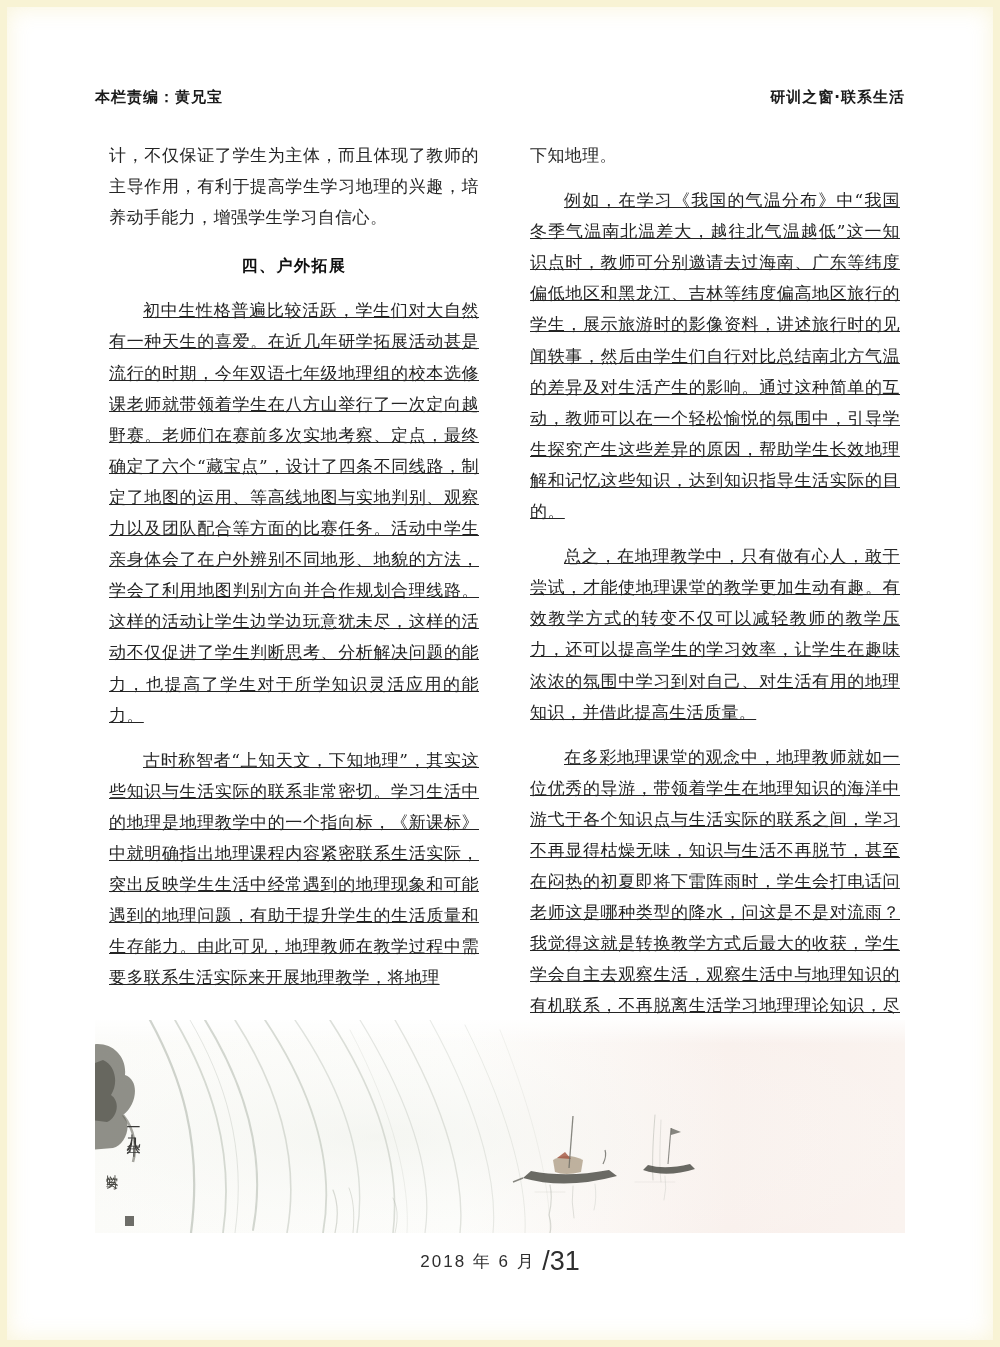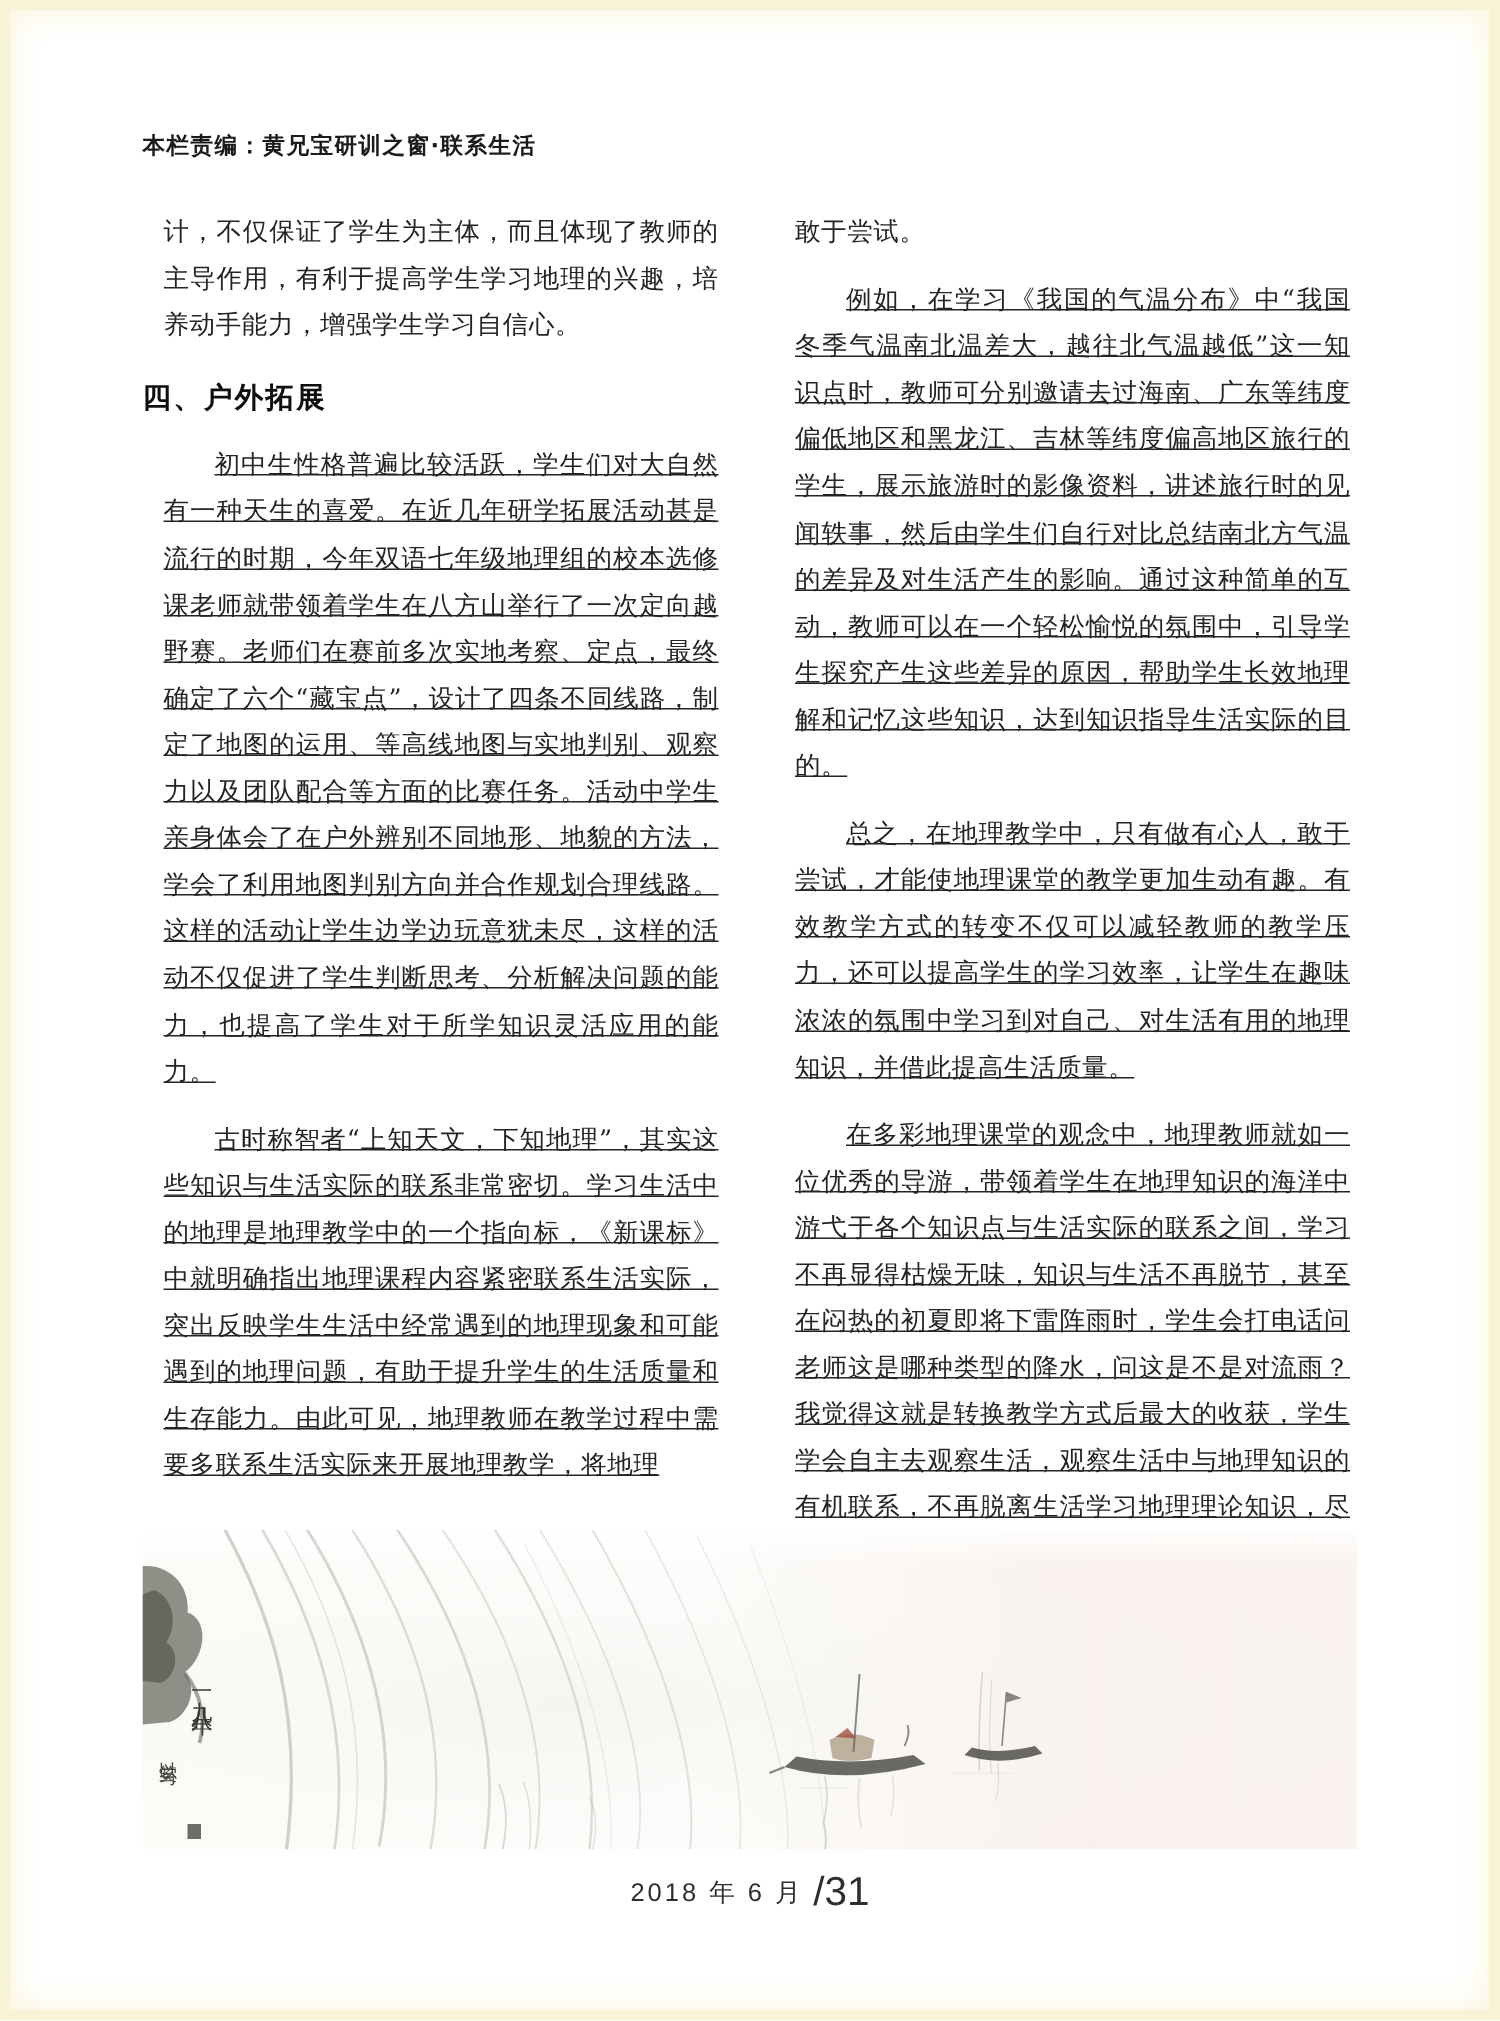--- a/index.html
+++ b/index.html
@@ -7,36 +7,36 @@
     width:1000px;height:1347px;position:relative;background:#ffffff;
     font-family:"DejaVu Serif", serif;color:#262626;overflow:hidden;
   }
   .page-frame{
     position:absolute;inset:0;pointer-events:none;
     border:7px solid #f8f3d4;
     box-shadow:inset 0 0 22px rgba(235,217,130,.30);
   }
   .page-header{
     position:absolute;top:88px;left:95px;right:95px;
-    display:flex;
+    display:flex;justify-content:space-between;
     font-family:"DejaVu Sans", sans-serif;font-weight:bold;
     font-size:15px;color:#1b1b1b;letter-spacing:1px;
   }
   .col{
     position:absolute;top:126px;width:398px;
     font-size:17px;line-height:31.1px;text-align:justify;
     letter-spacing:.4px;color:#242424;
   }
   .col-left{left:95px;}
   .col-right{left:516px;}
   .col p{margin:14px;}
   .col p.indent{text-indent:2em;text-decoration:underline;}
   .col h3{
-    font-family:Liberation Serif, serif;font-size:19px;font-weight:bold;
-    color:#0f0f0f;margin:17px 0 14px 0;letter-spacing:1.5px;text-align:left;
+    font-family:Liberation Serif, serif;font-size:16px;font-weight:bold;
+    color:#0f0f0f;margin:17px 0 14px 0;letter-spacing:1.5px;text-align:center;
   }
   .painting{
     position:absolute;left:95px;top:1020px;width:810px;height:213px;
     overflow:hidden;
   }
   .painting svg{display:block;}
   .inscription{
     position:absolute;writing-mode:vertical-rl;text-orientation:upright;
     color:#3a3a38;font-family:"DejaVu Serif", serif;
   }
@@ -60,21 +60,21 @@
 </div>
 
 <div class="col col-left">
   <p>计，不仅保证了学生为主体，而且体现了教师的主导作用，有利于提高学生学习地理的兴趣，培养动手能力，增强学生学习自信心。</p>
   <h3>四、户外拓展</h3>
   <p class="indent">初中生性格普遍比较活跃，学生们对大自然有一种天生的喜爱。在近几年研学拓展活动甚是流行的时期，今年双语七年级地理组的校本选修课老师就带领着学生在八方山举行了一次定向越野赛。老师们在赛前多次实地考察、定点，最终确定了六个“藏宝点”，设计了四条不同线路，制定了地图的运用、等高线地图与实地判别、观察力以及团队配合等方面的比赛任务。活动中学生亲身体会了在户外辨别不同地形、地貌的方法，学会了利用地图判别方向并合作规划合理线路。这样的活动让学生边学边玩意犹未尽，这样的活动不仅促进了学生判断思考、分析解决问题的能力，也提高了学生对于所学知识灵活应用的能力。</p>
   <p class="indent">古时称智者“上知天文，下知地理”，其实这些知识与生活实际的联系非常密切。学习生活中的地理是地理教学中的一个指向标，《新课标》中就明确指出地理课程内容紧密联系生活实际，突出反映学生生活中经常遇到的地理现象和可能遇到的地理问题，有助于提升学生的生活质量和生存能力。由此可见，地理教师在教学过程中需要多联系生活实际来开展地理教学，将地理</p>
 </div>
 
 <div class="col col-right">
-  <p>敢于尝试。</p>
+  <p>下知地理。</p>
   <p class="indent">例如，在学习《我国的气温分布》中“我国冬季气温南北温差大，越往北气温越低”这一知识点时，教师可分别邀请去过海南、广东等纬度偏低地区和黑龙江、吉林等纬度偏高地区旅行的学生，展示旅游时的影像资料，讲述旅行时的见闻轶事，然后由学生们自行对比总结南北方气温的差异及对生活产生的影响。通过这种简单的互动，教师可以在一个轻松愉悦的氛围中，引导学生探究产生这些差异的原因，帮助学生长效地理解和记忆这些知识，达到知识指导生活实际的目的。</p>
   <p class="indent">总之，在地理教学中，只有做有心人，敢于尝试，才能使地理课堂的教学更加生动有趣。有效教学方式的转变不仅可以减轻教师的教学压力，还可以提高学生的学习效率，让学生在趣味浓浓的氛围中学习到对自己、对生活有用的地理知识，并借此提高生活质量。</p>
   <p class="indent">在多彩地理课堂的观念中，地理教师就如一位优秀的导游，带领着学生在地理知识的海洋中游弋于各个知识点与生活实际的联系之间，学习不再显得枯燥无味，知识与生活不再脱节，甚至在闷热的初夏即将下雷阵雨时，学生会打电话问老师这是哪种类型的降水，问这是不是对流雨？我觉得这就是转换教学方式后最大的收获，学生学会自主去观察生活，观察生活中与地理知识的有机联系，不再脱离生活学习地理理论知识，尽可能地将学习放于生活之中，让学习变得更有乐趣，变成学生更能接受的方式。</p>
 </div>
 
 <div class="painting">
   <svg width="810" height="213" viewBox="0 0 810 213">
     <defs>
       <linearGradient id="bgwash" x1="0" y1="0" x2="1" y2="0">
         <stop offset="0" stop-color="#fbfbf8"></stop>

